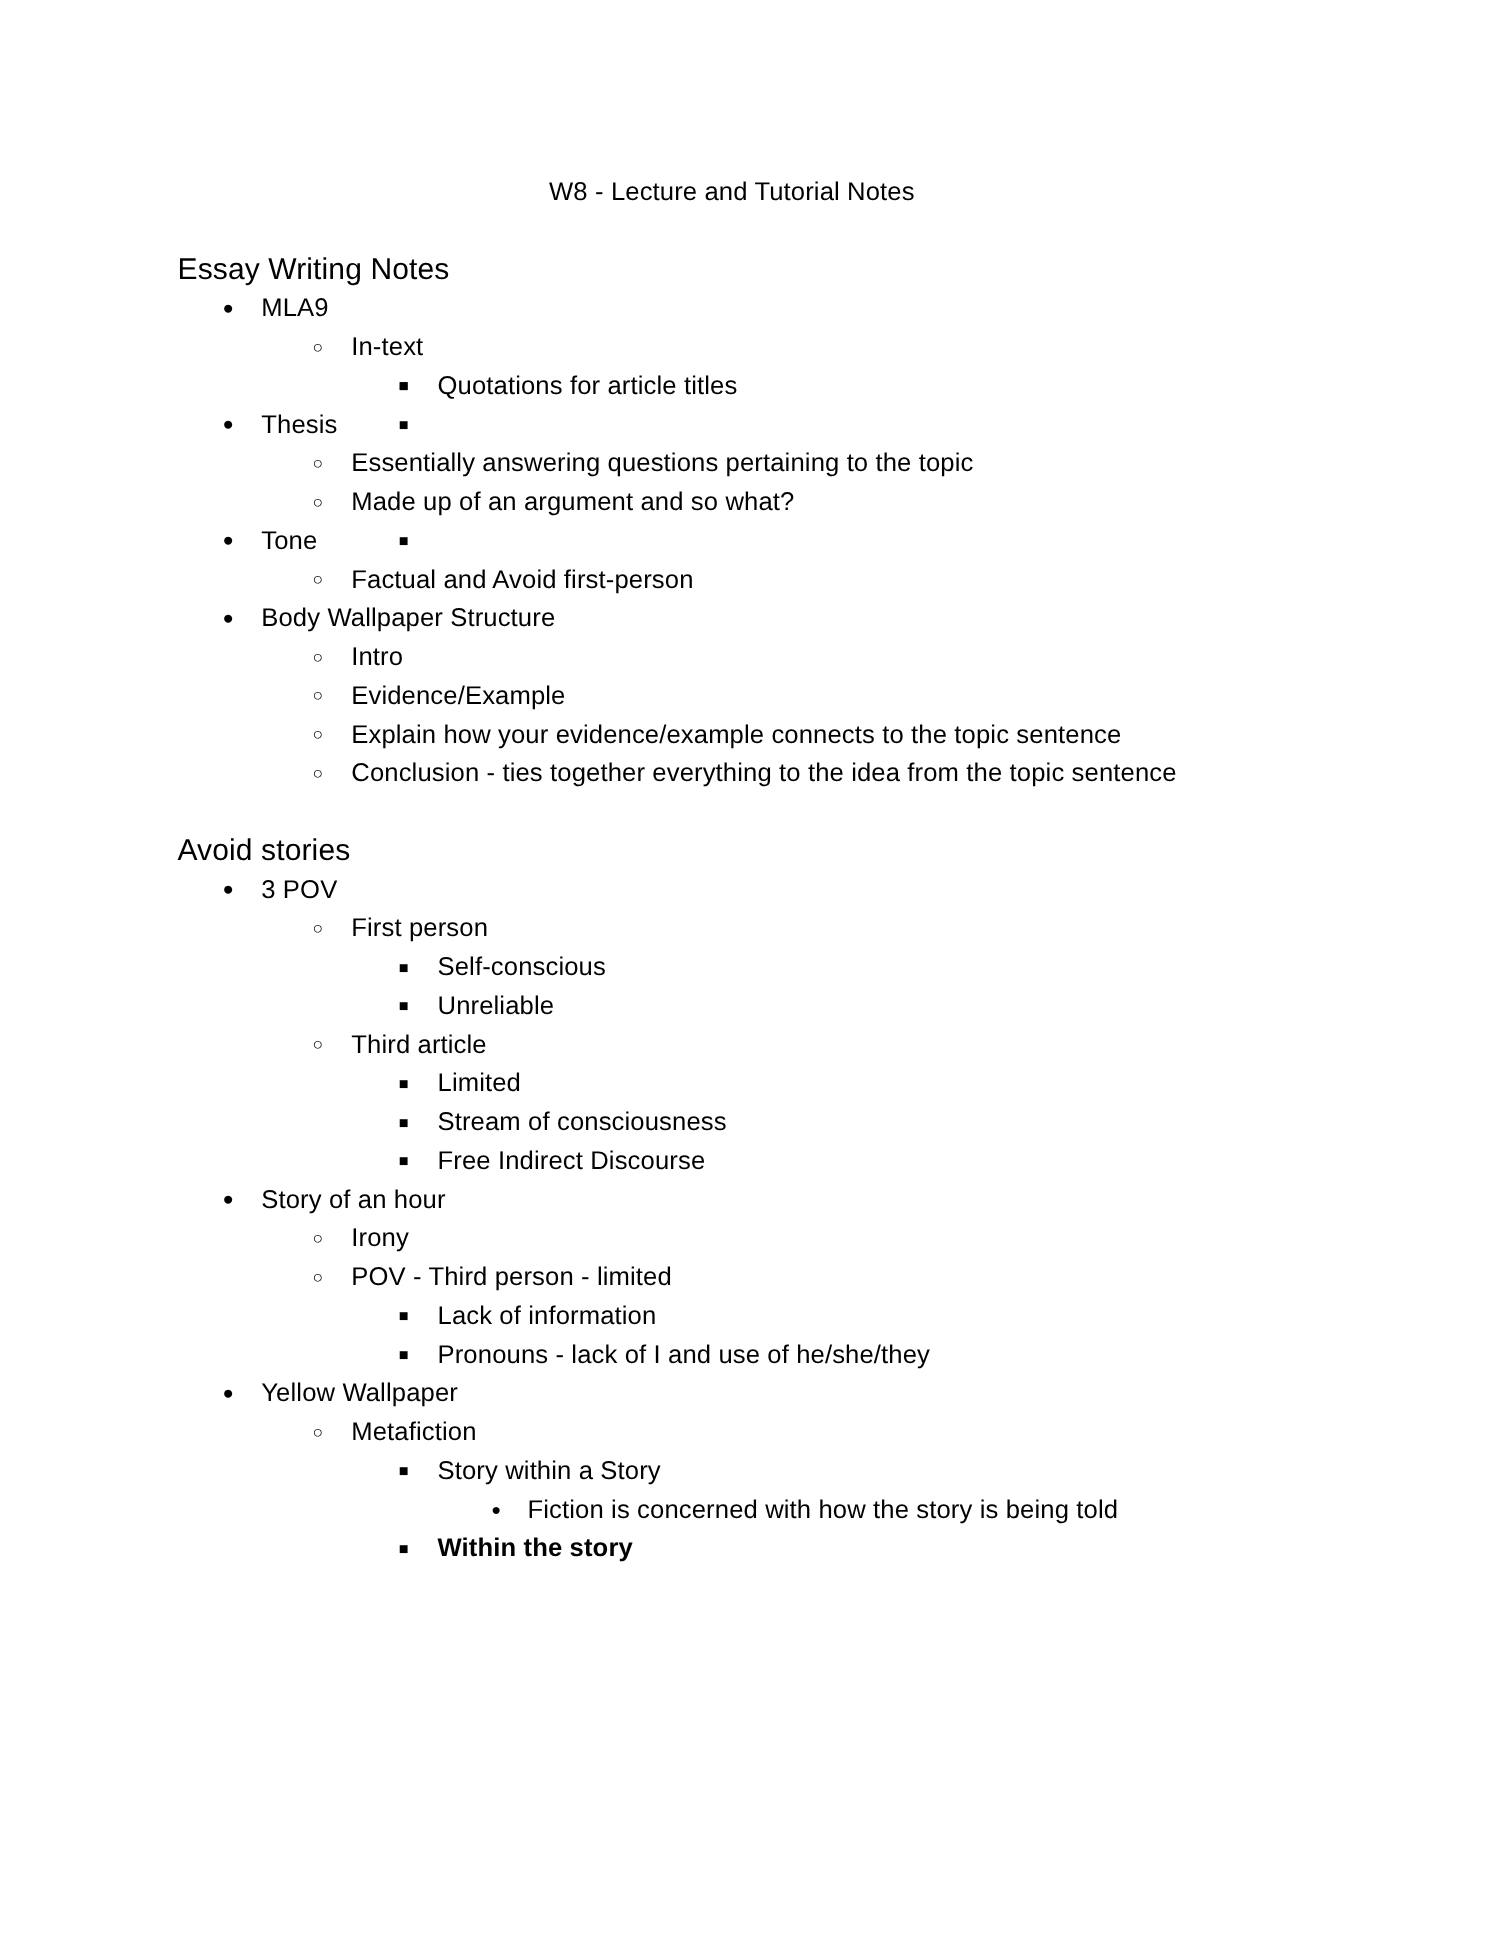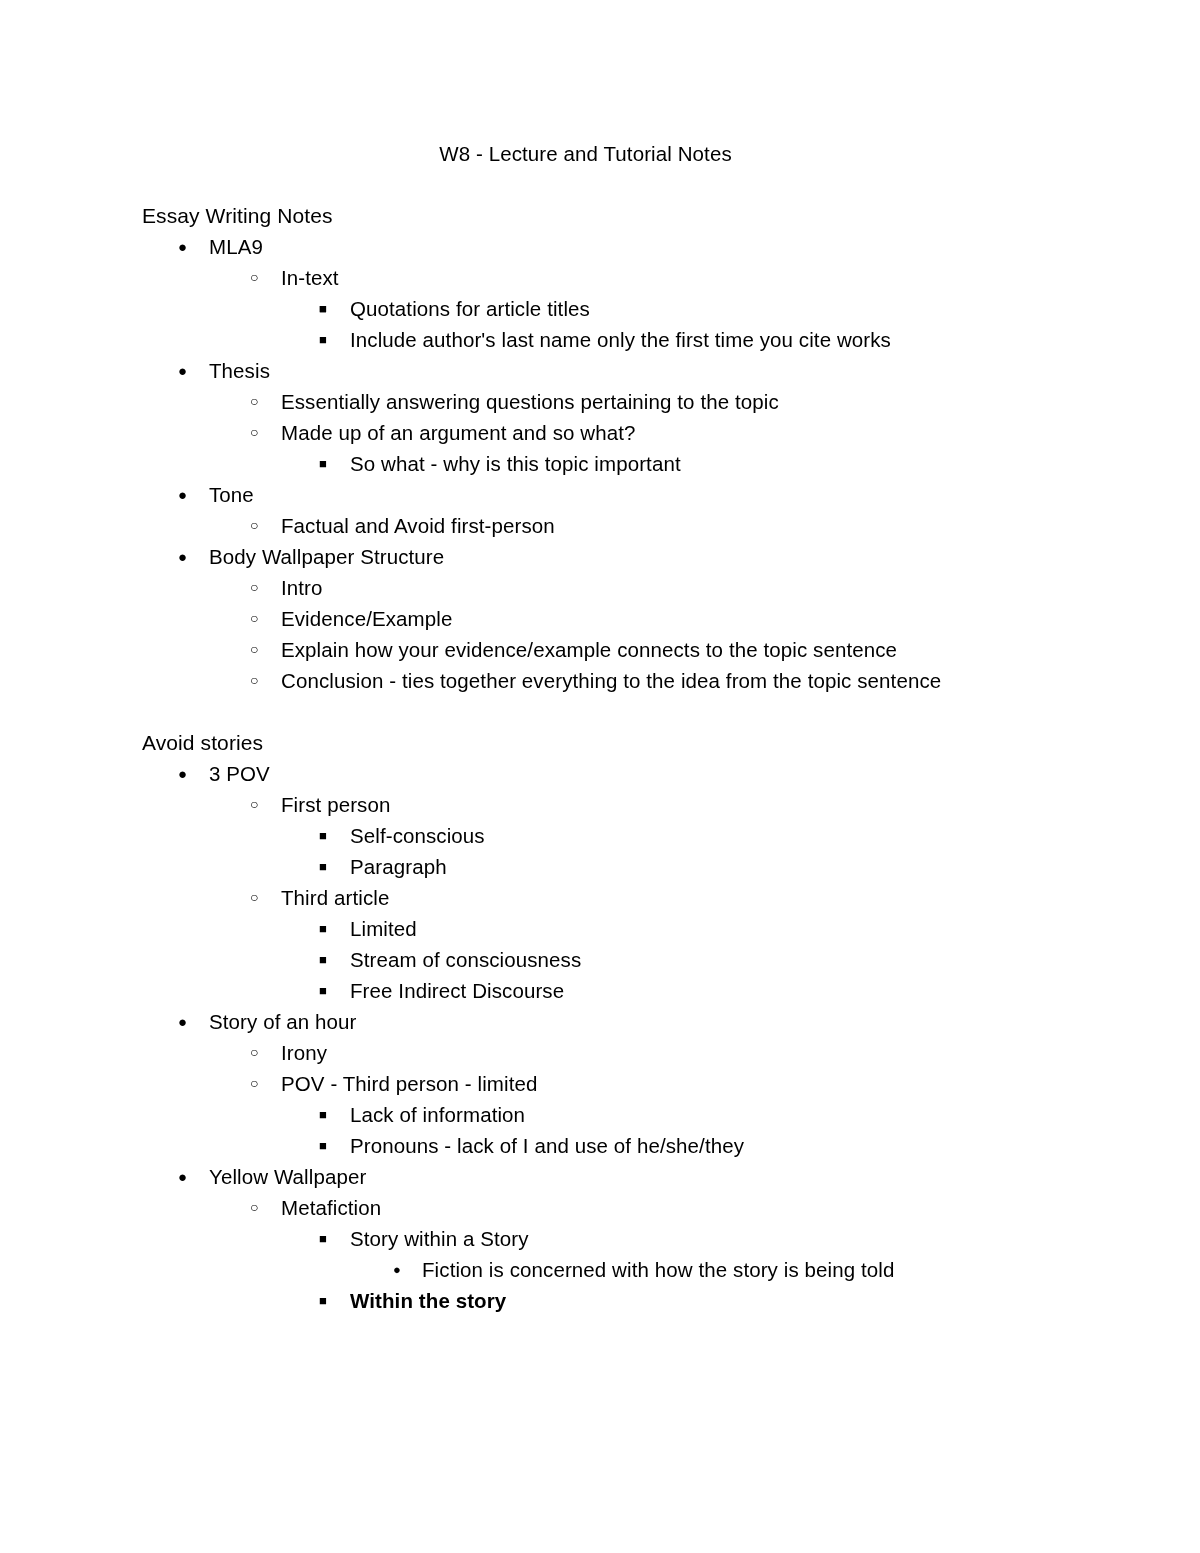--- a/index.html
+++ b/index.html
@@ -25,21 +25,21 @@
   .doc-title {
     text-align: center;
     font-size: 20.5px;
     line-height: 31px;
     letter-spacing: 0.1px;
     margin: 0 0 31px 0;
     padding-right: 62px;
     font-weight: normal;
   }
   .section-heading {
-    font-size: 21px;
+    font-size: 24px;
     line-height: 31px;
     letter-spacing: 0.1px;
     margin: 0;
     white-space: nowrap;
   }
   .spacer-line {
     height: 31px;
   }
   ul.outline {
     list-style: none;
@@ -102,40 +102,40 @@
 
   <h1 class="doc-title">W8 - Lecture and Tutorial Notes</h1>
 
   <div id="sections-root">
       <div class="section-heading">Essay Writing Notes</div>
       <ul class="outline">
         <li class="lvl1"><span class="bullet">●</span><span class="label">MLA9</span></li>
         <li class="lvl2"><span class="bullet">○</span><span class="label">In-text</span></li>
         <li class="lvl3"><span class="bullet">■</span></li>
         <li class="lvl3"><span class="bullet">■</span><span class="label">Quotations for article titles</span></li>
-        <li class="lvl3"><span class="bullet">■</span><span class="label">Include author's last name only the first time you cite works</span></li>
+        <li class="lvl3"><span class="bullet">■</span></li>
         <li class="lvl1"><span class="bullet">●</span><span class="label">Thesis</span></li>
         <li class="lvl2"><span class="bullet">○</span><span class="label">Essentially answering questions pertaining to the topic</span></li>
         <li class="lvl2"><span class="bullet">○</span><span class="label">Made up of an argument and so what?</span></li>
-        <li class="lvl3"><span class="bullet">■</span><span class="label">So what - why is this topic important</span></li>
+        <li class="lvl3"><span class="bullet">■</span></li>
         <li class="lvl1"><span class="bullet">●</span><span class="label">Tone</span></li>
         <li class="lvl2"><span class="bullet">○</span><span class="label">Factual and Avoid first-person</span></li>
         <li class="lvl1"><span class="bullet">●</span><span class="label">Body Wallpaper Structure</span></li>
         <li class="lvl2"><span class="bullet">○</span><span class="label">Intro</span></li>
         <li class="lvl2"><span class="bullet">○</span><span class="label">Evidence/Example</span></li>
         <li class="lvl2"><span class="bullet">○</span><span class="label">Explain how your evidence/example connects to the topic sentence</span></li>
         <li class="lvl2"><span class="bullet">○</span><span class="label">Conclusion - ties together everything to the idea from the topic sentence</span></li>
       </ul>
       <div class="spacer-line"></div>
       <div class="section-heading">Avoid stories</div>
       <ul class="outline">
         <li class="lvl1"><span class="bullet">●</span><span class="label">3 POV</span></li>
         <li class="lvl2"><span class="bullet">○</span><span class="label">First person</span></li>
         <li class="lvl3"><span class="bullet">■</span><span class="label">Self-conscious</span></li>
-        <li class="lvl3"><span class="bullet">■</span><span class="label">Paragraph</span></li>
+        <li class="lvl3"><span class="bullet">■</span><span class="label">Unreliable</span></li>
         <li class="lvl2"><span class="bullet">○</span><span class="label">Third article</span></li>
         <li class="lvl3"><span class="bullet">■</span><span class="label">Limited</span></li>
         <li class="lvl3"><span class="bullet">■</span><span class="label">Stream of consciousness</span></li>
         <li class="lvl3"><span class="bullet">■</span><span class="label">Free Indirect Discourse</span></li>
         <li class="lvl1"><span class="bullet">●</span><span class="label">Story of an hour</span></li>
         <li class="lvl2"><span class="bullet">○</span><span class="label">Irony</span></li>
         <li class="lvl2"><span class="bullet">○</span><span class="label">POV - Third person - limited</span></li>
         <li class="lvl3"><span class="bullet">■</span><span class="label">Lack of information</span></li>
         <li class="lvl3"><span class="bullet">■</span><span class="label">Pronouns - lack of I and use of he/she/they</span></li>
         <li class="lvl1"><span class="bullet">●</span><span class="label">Yellow Wallpaper</span></li>

